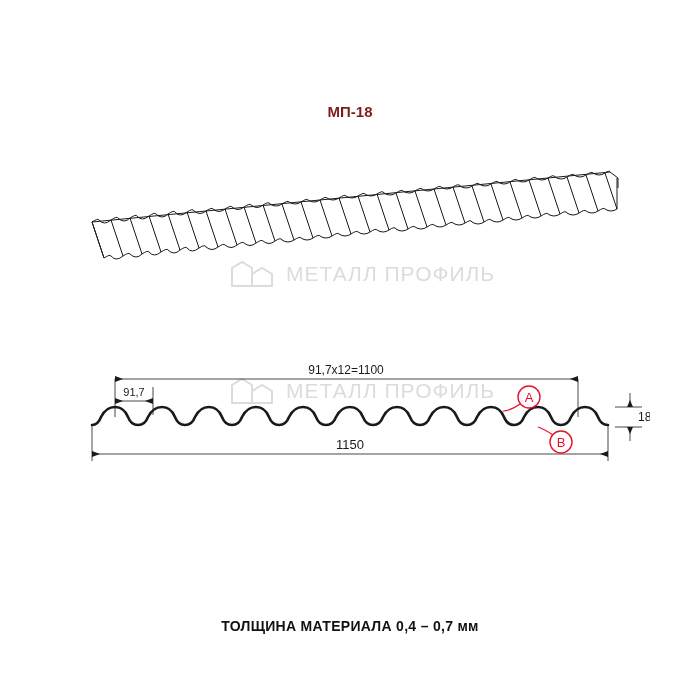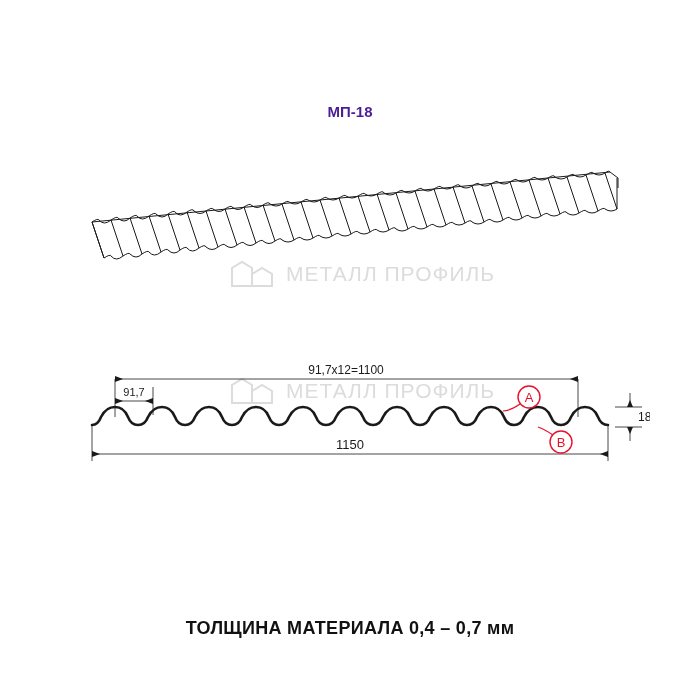--- a/index.html
+++ b/index.html
@@ -33,29 +33,29 @@
     color: #111;
   }
   .subtitle {
     position: absolute;
     left: 0;
     top: 103px;
     width: 700px;
     text-align: center;
     font-size: 15px;
     font-weight: bold;
-    color: #4c1d95;
+    color: #7f1d1d;
   }
   .footer-note {
     position: absolute;
     left: 0;
     top: 618px;
     width: 700px;
     text-align: center;
-    font-size: 18px;
+    font-size: 14px;
     font-weight: bold;
     letter-spacing: 0.3px;
     color: #111;
   }
   svg { display: block; }
   .iso-wrap {
     position: absolute;
     left: 70px;
     top: 150px;
   }

